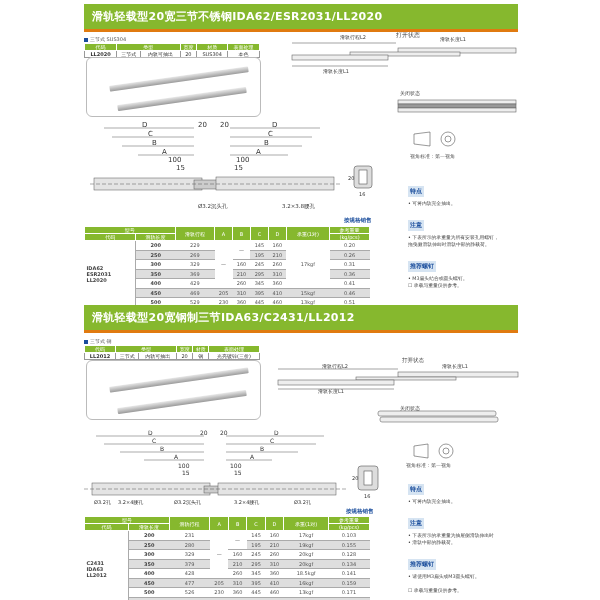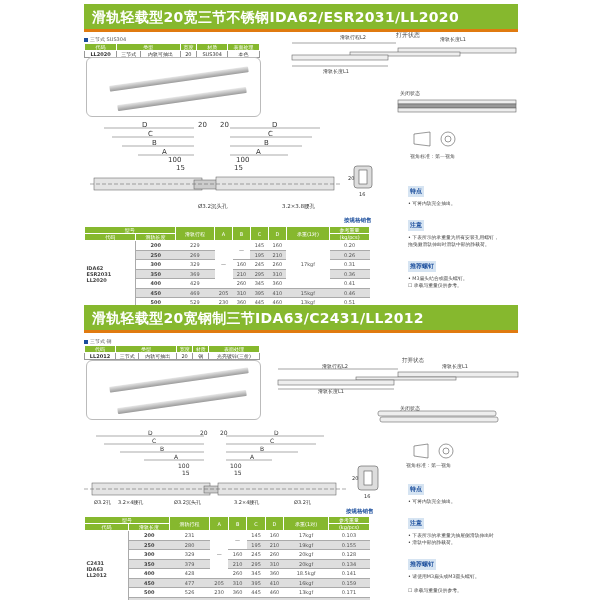--- a/index.html
+++ b/index.html
@@ -1,17 +1,17 @@
 <!DOCTYPE html>
 <html><head>
 <meta charset="utf-8">
 <style>
   * { box-sizing: border-box; margin: 0; padding: 0; }
   body { width: 600px; height: 600px; background: #ffffff; font-family: "DejaVu Sans", sans-serif; position: relative; overflow: hidden; color: #333; }
-  .banner { position: absolute; left: 84px; width: 434px; height: 28px; background: #86b82e; border-bottom: 3px solid #e07a10; color: #fff; font-weight: bold; font-size: 14px; line-height: 26px; padding-left: 8px; letter-spacing: 0.3px; }
+  .banner { position: absolute; left: 84px; width: 434px; height: 28px; background: #86b82e; border-bottom: 3px solid #e07a10; color: #fff; font-weight: bold; font-size: 11px; line-height: 26px; padding-left: 8px; letter-spacing: 0.3px; }
   .sub-label { position: absolute; left: 84px; font-size: 5px; color: #555; }
   .sub-label .sq { display: inline-block; width: 4px; height: 4px; background: #1a4d9c; margin-right: 2px; vertical-align: middle; }
   table { border-collapse: collapse; font-size: 5px; }
   .spec { position: absolute; left: 84px; width: 176px; }
   .spec th { background: #86b82e; color: #fff; font-weight: normal; height: 6px; border: 1px solid #fff; }
   .spec td { border: 1px solid #999; text-align: center; height: 7px; }
   .photo { position: absolute; left: 86px; width: 175px; height: 60px; border: 1px solid #bbb; border-radius: 6px; background: #fff; }
   .rail { position: absolute; height: 6px; background: linear-gradient(#e8e8e8, #9a9a9a); border-radius: 1px; transform: rotate(-8deg); }
   .drawing { position: absolute; }
   .dtable { position: absolute; left: 84px; width: 286px; }

